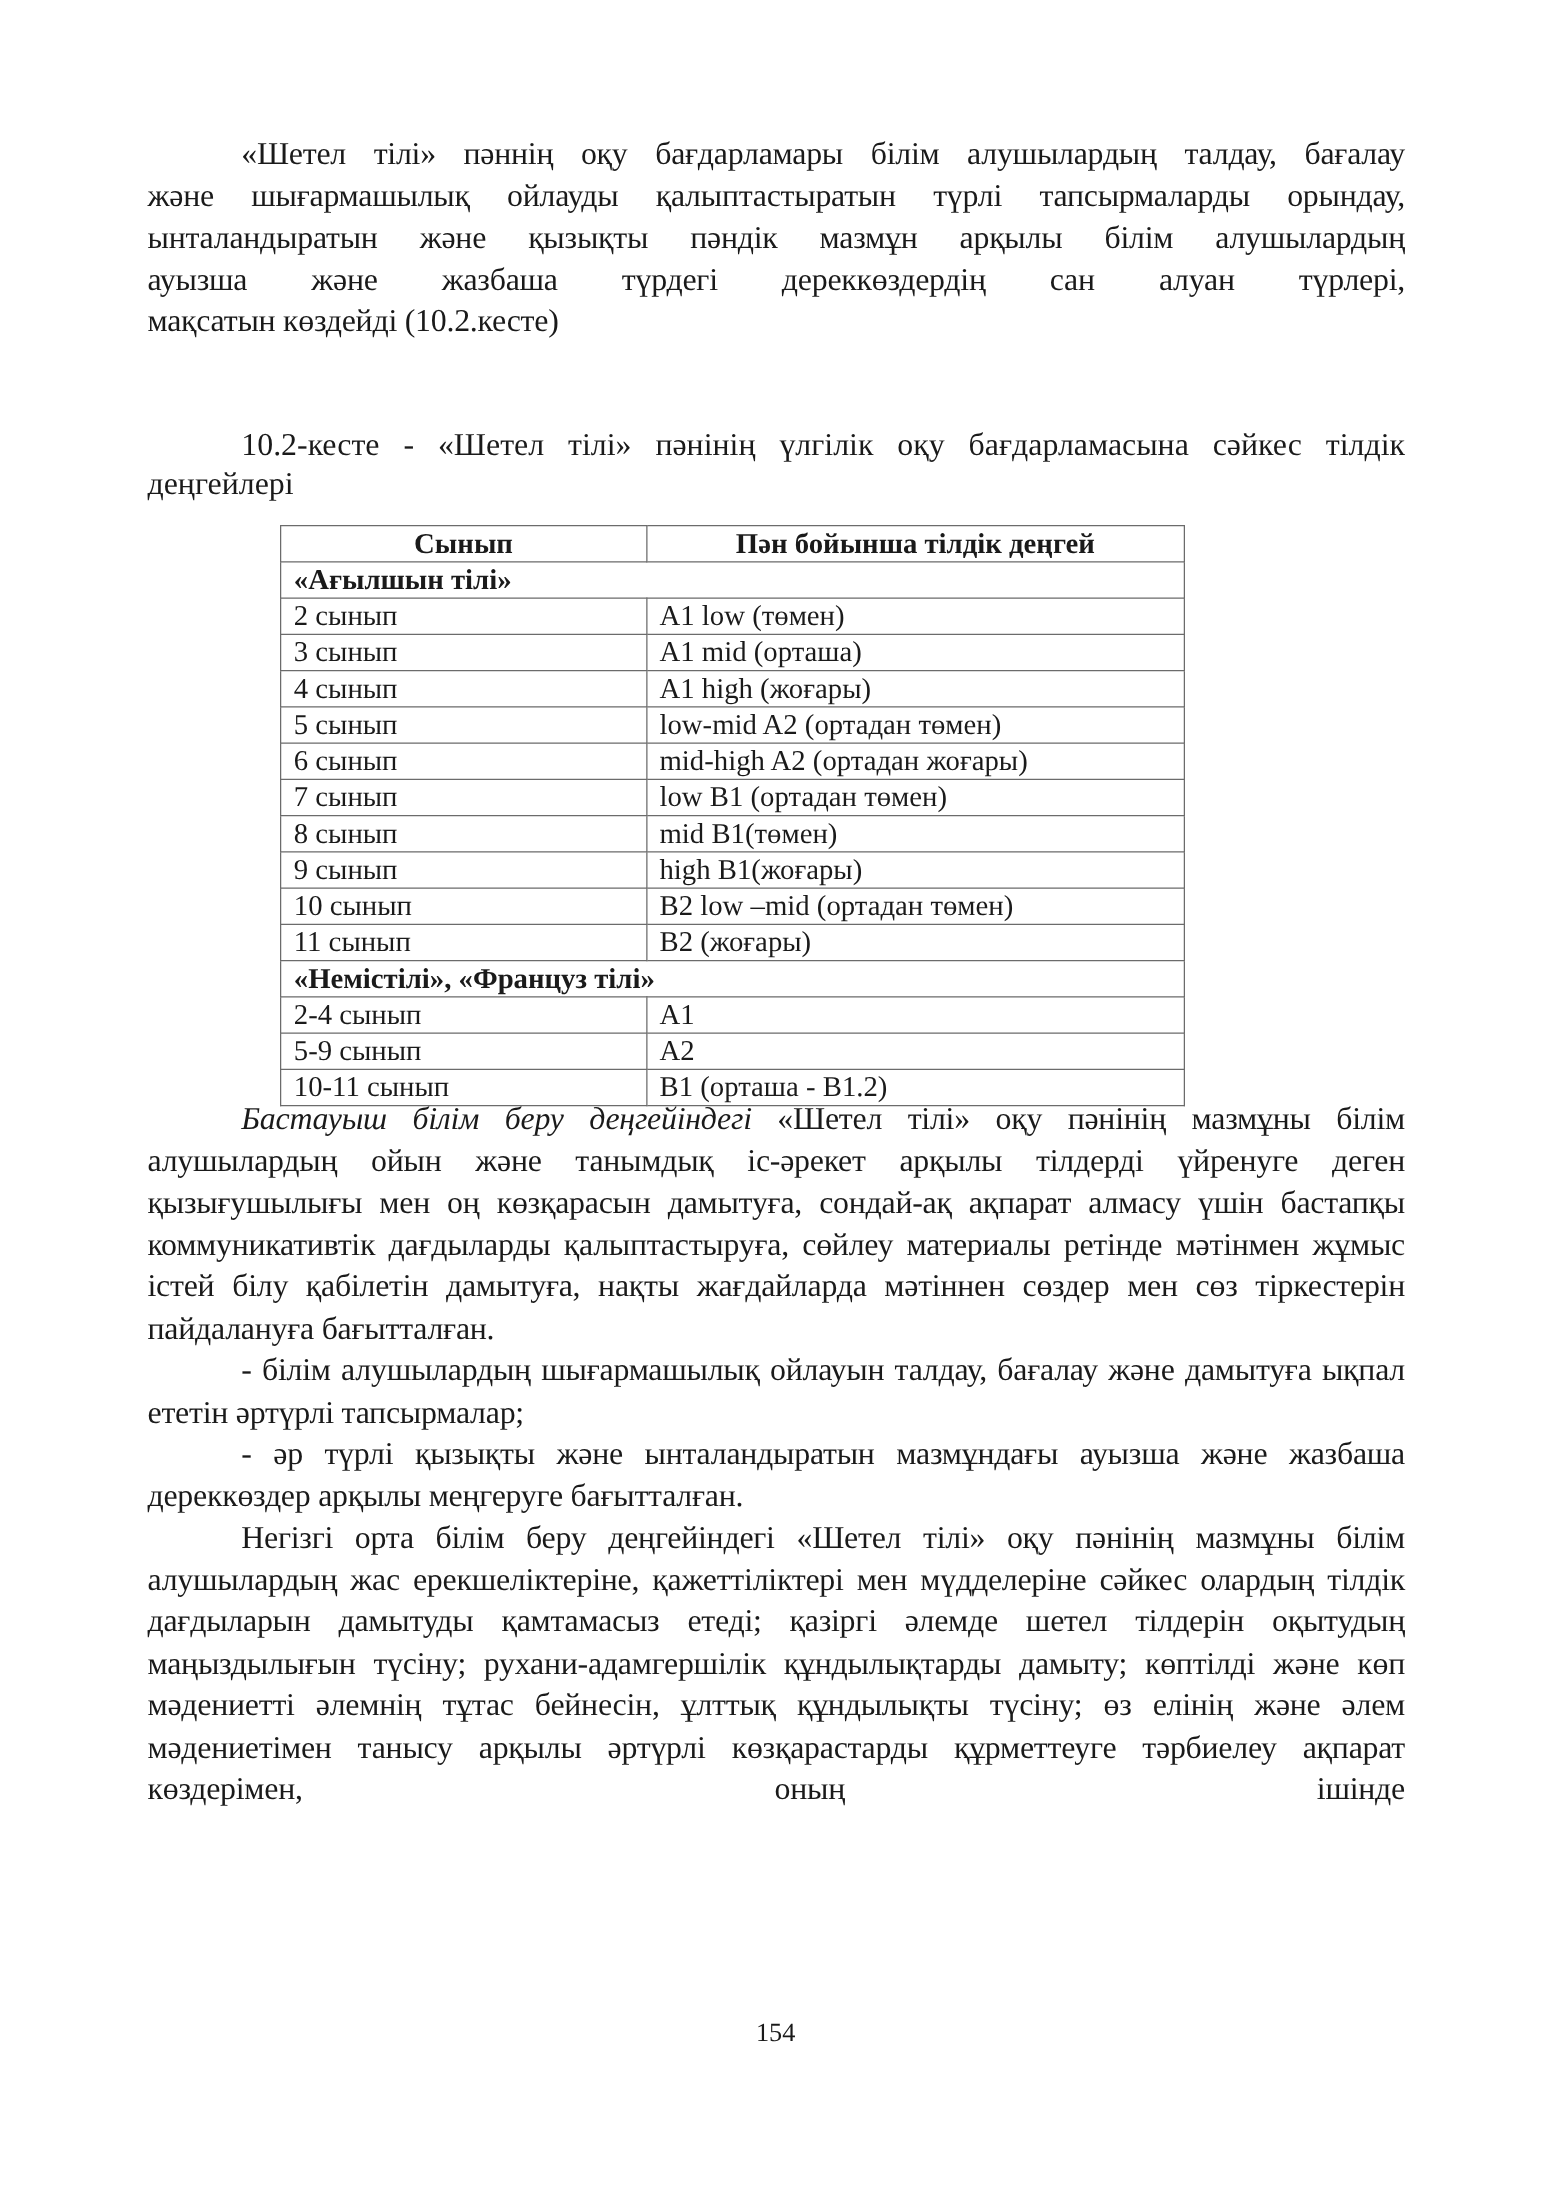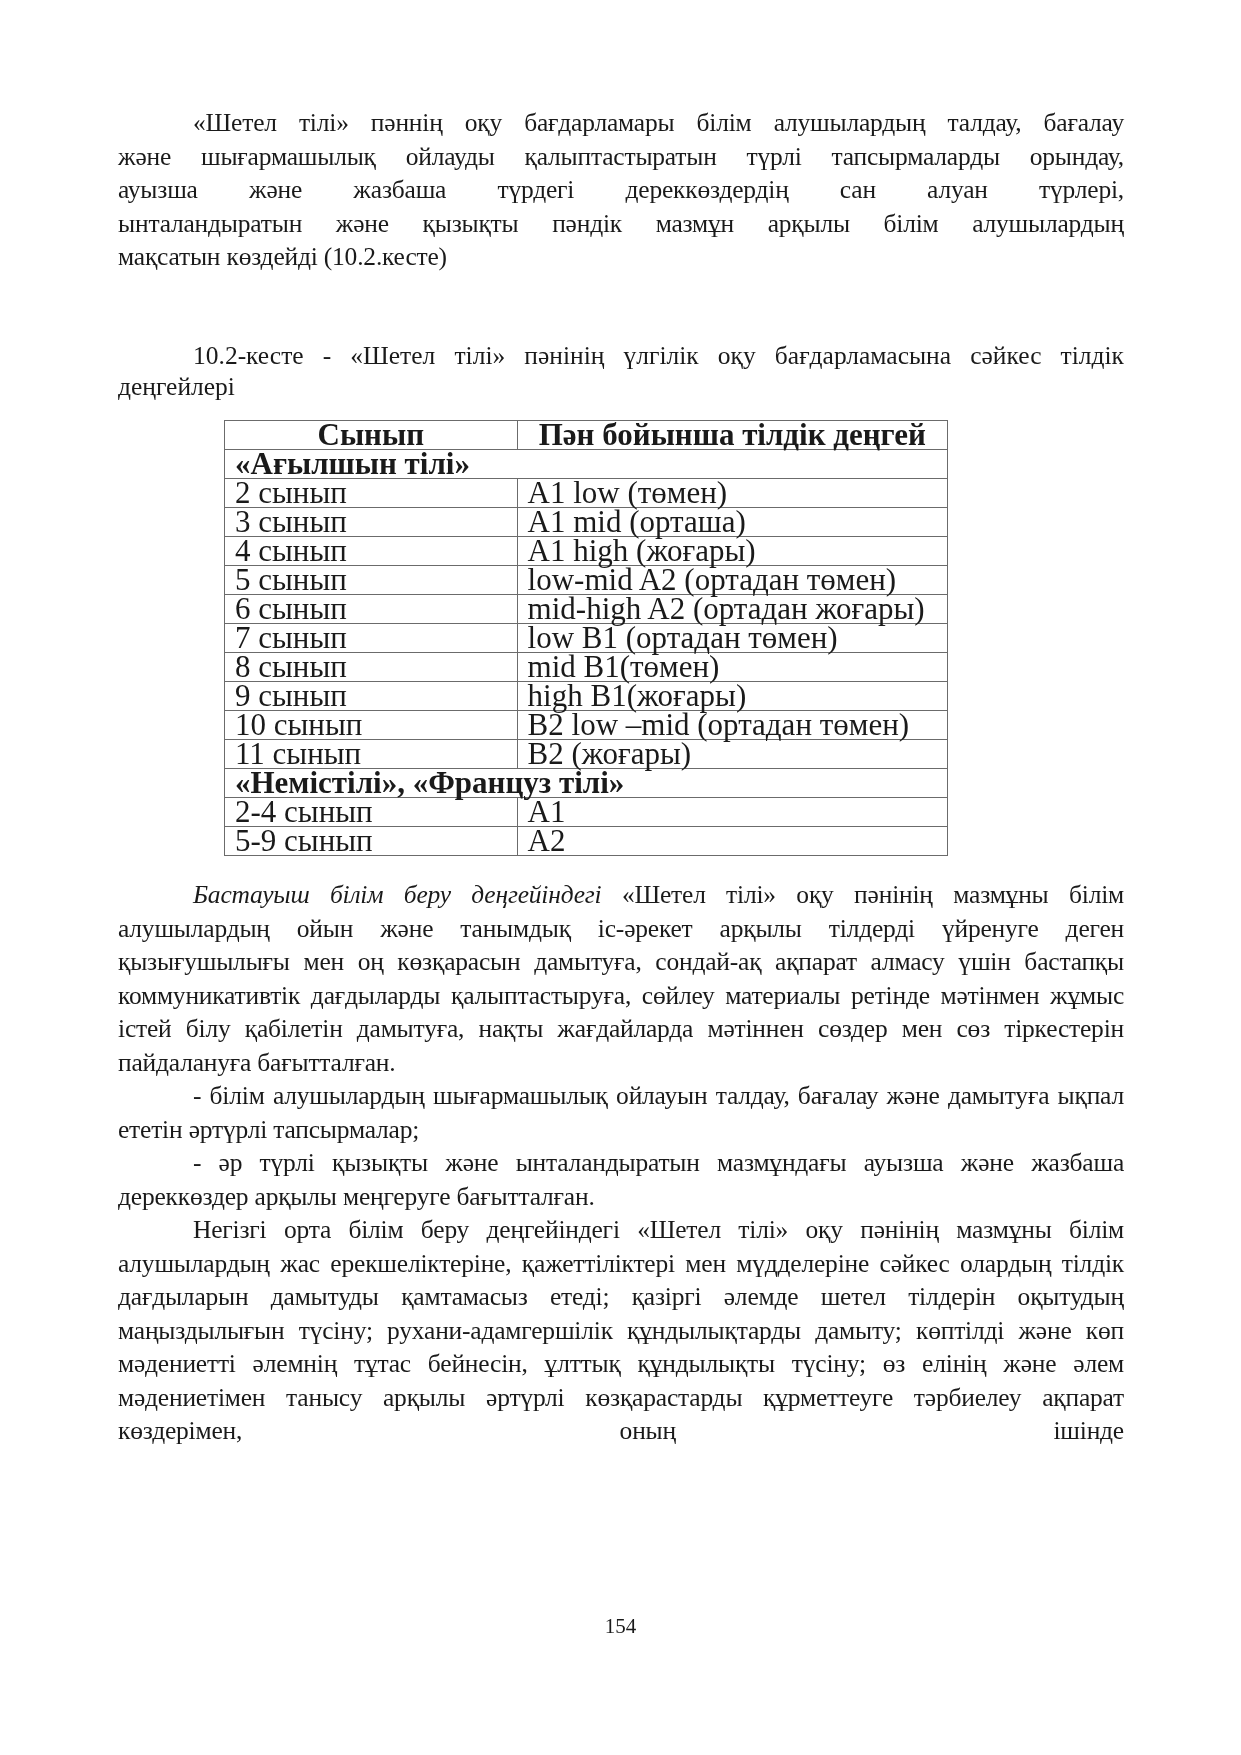--- a/index.html
+++ b/index.html
@@ -16,21 +16,21 @@
     letter-spacing: -0.2px;
   }
   .para { margin: 0; text-indent: 75px; }
   .para.noindent { text-indent: 0; }
   .justify-last { text-align-last: justify; }
   .caption { position: absolute; left: 118px; top: 340px; width: 1006px;
     font-size: 25.5px; line-height: 31px; text-align: justify; }
   .caption p { margin: 0; text-indent: 75px; }
   table.levels {
     position: absolute; left: 224px; top: 420px; width: 724px;
-    border-collapse: collapse; font-size: 31px; line-height: 28px;
+    border-collapse: collapse; font-size: 23px; line-height: 28px;
   }
   table.levels td, table.levels th {
     border: 1.5px solid #6b6b6b; padding: 0 10px; height: 28px;
     vertical-align: middle;
   }
   table.levels th { font-weight: bold; text-align: center; }
   table.levels td.group { font-weight: bold; text-align: left; }
   table.levels col.c1 { width: 293px; }
   table.levels col.c2 { width: 431px; }
   .it { font-style: italic; }
@@ -38,22 +38,22 @@
     font-size: 21px; }
 </style>
 </head>
 <body>
 
 <div class="page">
 
   <div class="textblock" style="top:106px;">
     <p class="para justify-last">«Шетел тілі» пәннің оқу бағдарламары білім алушылардың талдау, бағалау</p>
     <p class="para noindent justify-last">және шығармашылық ойлауды қалыптастыратын түрлі тапсырмаларды орындау,</p>
+    <p class="para noindent justify-last">ынталандыратын және қызықты пәндік мазмұн арқылы білім алушылардың</p>
     <p class="para noindent justify-last">ауызша және жазбаша түрдегі дереккөздердің сан алуан түрлері,</p>
-    <p class="para noindent justify-last">ынталандыратын және қызықты пәндік мазмұн арқылы білім алушылардың</p>
     <p class="para noindent">мақсатын көздейді (10.2.кесте)</p>
   </div>
 
   <div class="caption">
     <p class="justify-last">10.2-кесте - «Шетел тілі» пәнінің үлгілік оқу бағдарламасына сәйкес тілдік</p>
     <p style="text-indent:0">деңгейлері</p>
   </div>
 
   <table class="levels">
     <colgroup>
@@ -114,20 +114,24 @@
           <td colspan="2" class="group">«Немістілі», «Француз тілі»</td>
         </tr>
         <tr>
           <td>2-4 сынып</td>
           <td>A1</td>
         </tr>
         <tr>
           <td>5-9 сынып</td>
           <td>A2</td>
         </tr>
+        <tr>
+          <td>10-11 сынып</td>
+          <td>B1 (орташа - B1.2)</td>
+        </tr>
       </tbody>
   </table>
 
   <div class="textblock" style="top:878px;">
     <p class="para"><span class="it">Бастауыш білім беру деңгейіндегі</span><span> «Шетел тілі» оқу пәнінің мазмұны білім алушылардың ойын және танымдық іс-әрекет арқылы тілдерді үйренуге деген қызығушылығы мен оң көзқарасын дамытуға, сондай-ақ ақпарат алмасу үшін бастапқы коммуникативтік дағдыларды қалыптастыруға, сөйлеу материалы ретінде мәтінмен жұмыс істей білу қабілетін дамытуға, нақты жағдайларда мәтіннен сөздер мен сөз тіркестерін пайдалануға бағытталған.</span></p>
     <p class="para">- білім алушылардың шығармашылық ойлауын талдау, бағалау және дамытуға ықпал ететін әртүрлі тапсырмалар;</p>
     <p class="para">-  әр түрлі қызықты және ынталандыратын мазмұндағы ауызша және жазбаша дереккөздер арқылы меңгеруге бағытталған.</p>
     <p class="para justify-last">Негізгі орта білім беру деңгейіндегі «Шетел тілі» оқу пәнінің мазмұны білім алушылардың жас ерекшеліктеріне, қажеттіліктері мен мүдделеріне сәйкес олардың тілдік дағдыларын дамытуды қамтамасыз етеді; қазіргі әлемде шетел тілдерін оқытудың маңыздылығын түсіну; рухани-адамгершілік құндылықтарды дамыту; көптілді және көп мәдениетті әлемнің тұтас бейнесін, ұлттық құндылықты түсіну; өз елінің және әлем мәдениетімен танысу арқылы әртүрлі көзқарастарды құрметтеуге тәрбиелеу ақпарат көздерімен, оның ішінде</p>
   </div>
 

